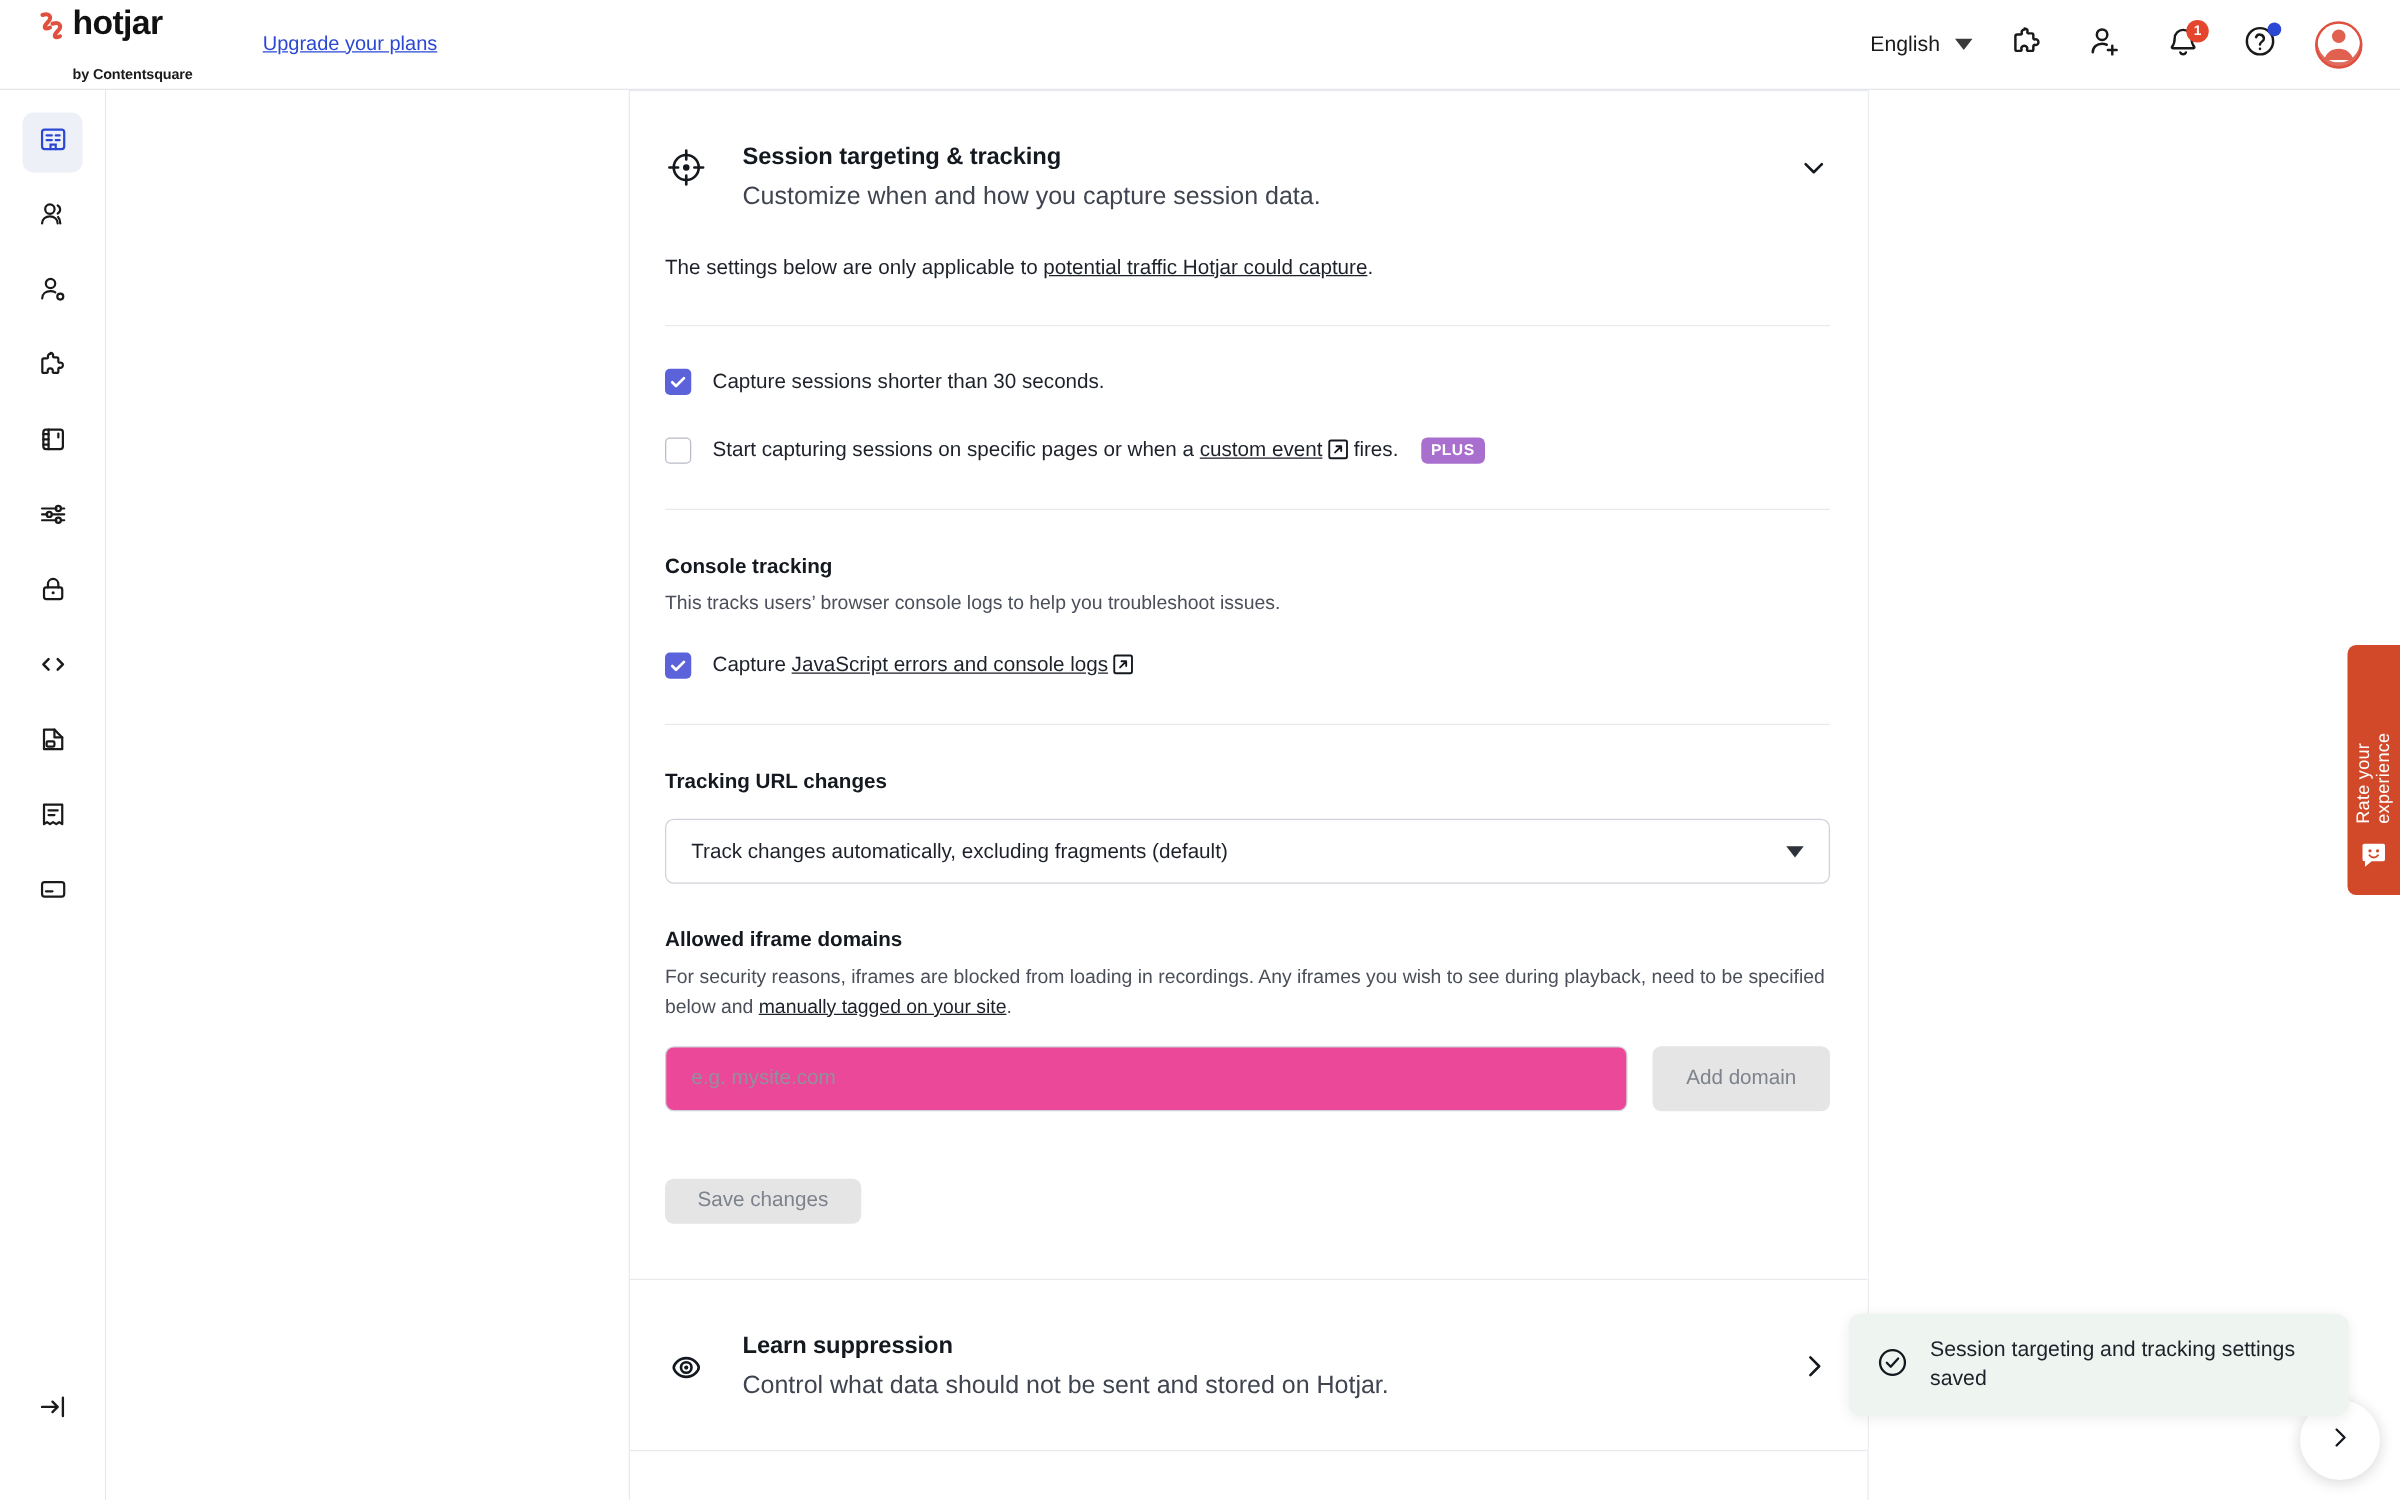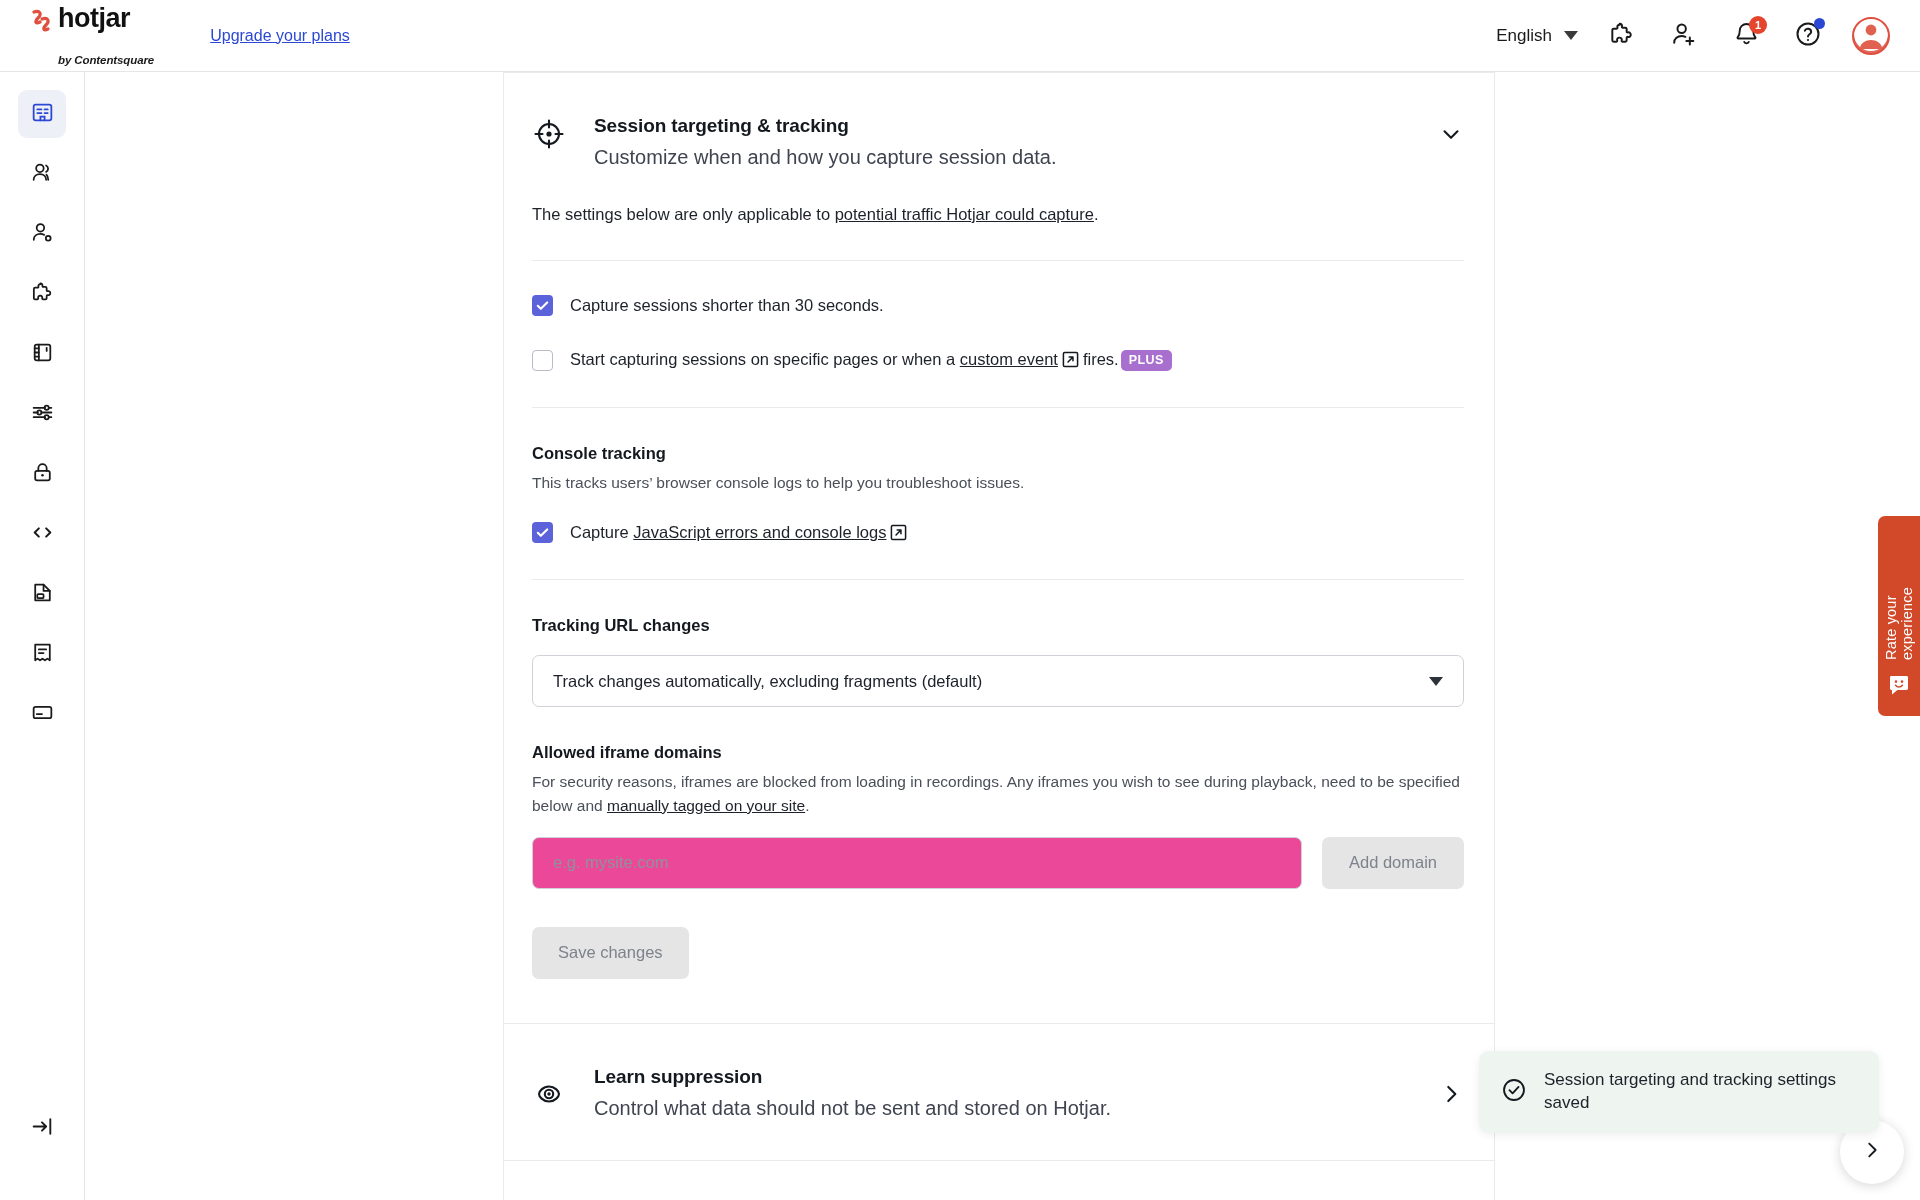--- a/index.html
+++ b/index.html
@@ -16,21 +16,21 @@
     position: absolute; top: 0; left: 0;
     width: 1920px; height: 72px;
     background: #ffffff;
     border-bottom: 1px solid #e4e6ea;
     display: flex; align-items: center;
   }
   .brand { display: flex; align-items: flex-start; margin-left: 30px; }
   .brand-mark { width: 22px; height: 26px; margin-right: 6px; margin-top: 4px; }
   .brand-text { display: flex; flex-direction: column; }
   .brand-name { font-size: 27px; font-weight: 700; letter-spacing: -0.5px; color: #111; line-height: 1.0; }
-  .brand-sub { font-size: 11.5px; font-weight: 700; color: #1a1a1a; margin-top: 22px; letter-spacing: -0.1px; font-style: italic; }
+  .brand-sub { font-size: 11.5px; font-weight: 700; color: #1a1a1a; margin-top: 22px; letter-spacing: -0.1px; }
 
   .upgrade-link {
     margin-left: 56px; font-size: 16px; color: #2b48d4;
     text-decoration: underline; cursor: pointer; white-space: nowrap;
   }
 
   .topbar-right {
     margin-left: auto; display: flex; align-items: center; gap: 26px; margin-right: 30px;
   }
   .lang { display: flex; align-items: center; gap: 12px; cursor: pointer; }
@@ -110,21 +110,21 @@
   .checkbox {
     width: 21px; height: 21px; border-radius: 4px; flex: 0 0 21px;
     margin-right: 17px; display: flex; align-items: center; justify-content: center;
   }
   .checkbox.on { background: #5b62da; }
   .checkbox.off { background: #fff; border: 1.6px solid #b8bcc6; }
   .ext-link-icon { display: inline-flex; vertical-align: -3px; margin: 0 4px; }
   .plus-badge {
     display: inline-block; background: #a96fce; color: #fff;
     font-size: 12.5px; font-weight: 700; letter-spacing: 0.4px;
-    padding: 3px 8px 4px; border-radius: 5px; margin-left: 2px; vertical-align: 1px;
+    padding: 3px 8px 4px; border-radius: 5px; margin-left: 18px; vertical-align: 1px;
   }
 
   .sub-block { margin-top: 36px; }
   .sub-title { font-size: 16.5px; font-weight: 700; color: #14181f; }
   .sub-desc { font-size: 15.5px; color: #4a4f59; margin-top: 8px; line-height: 1.5; }
 
   .select-box {
     margin-top: 20px; height: 52px; width: 100%;
     border: 1px solid #cfd2d9; border-radius: 7px;
     display: flex; align-items: center; padding: 0 20px;
@@ -138,21 +138,21 @@
     padding: 0 20px; font-size: 16.5px; font-family: "Liberation Sans", sans-serif;
     color: #1d2129; background: #ec4899; outline: none;
   }
   .text-input::placeholder { color: #8d929c; }
   .btn {
     border: none; border-radius: 7px; cursor: pointer;
     font-family: "Liberation Sans", sans-serif; font-size: 16.5px;
   }
   .btn-disabled { background: #e5e5e5; color: #7d828c; }
   .add-domain-btn { width: 142px; height: 52px; }
-  .save-btn { height: 52px; padding: 0 26px; margin: 38px 0 44px 0; }
+  .save-btn { height: 36px; padding: 0 26px; margin: 54px 0 44px 0; }
 
   
   .toast {
     position: absolute; left: 1479px; top: 1051px;
     width: 400px; min-height: 82px;
     background: #eef4f0; border-radius: 10px;
     box-shadow: 0 2px 10px rgba(0,0,0,0.07);
     display: flex; align-items: center; padding: 18px 22px;
   }
   .toast-icon { flex: 0 0 26px; margin-right: 17px; }

